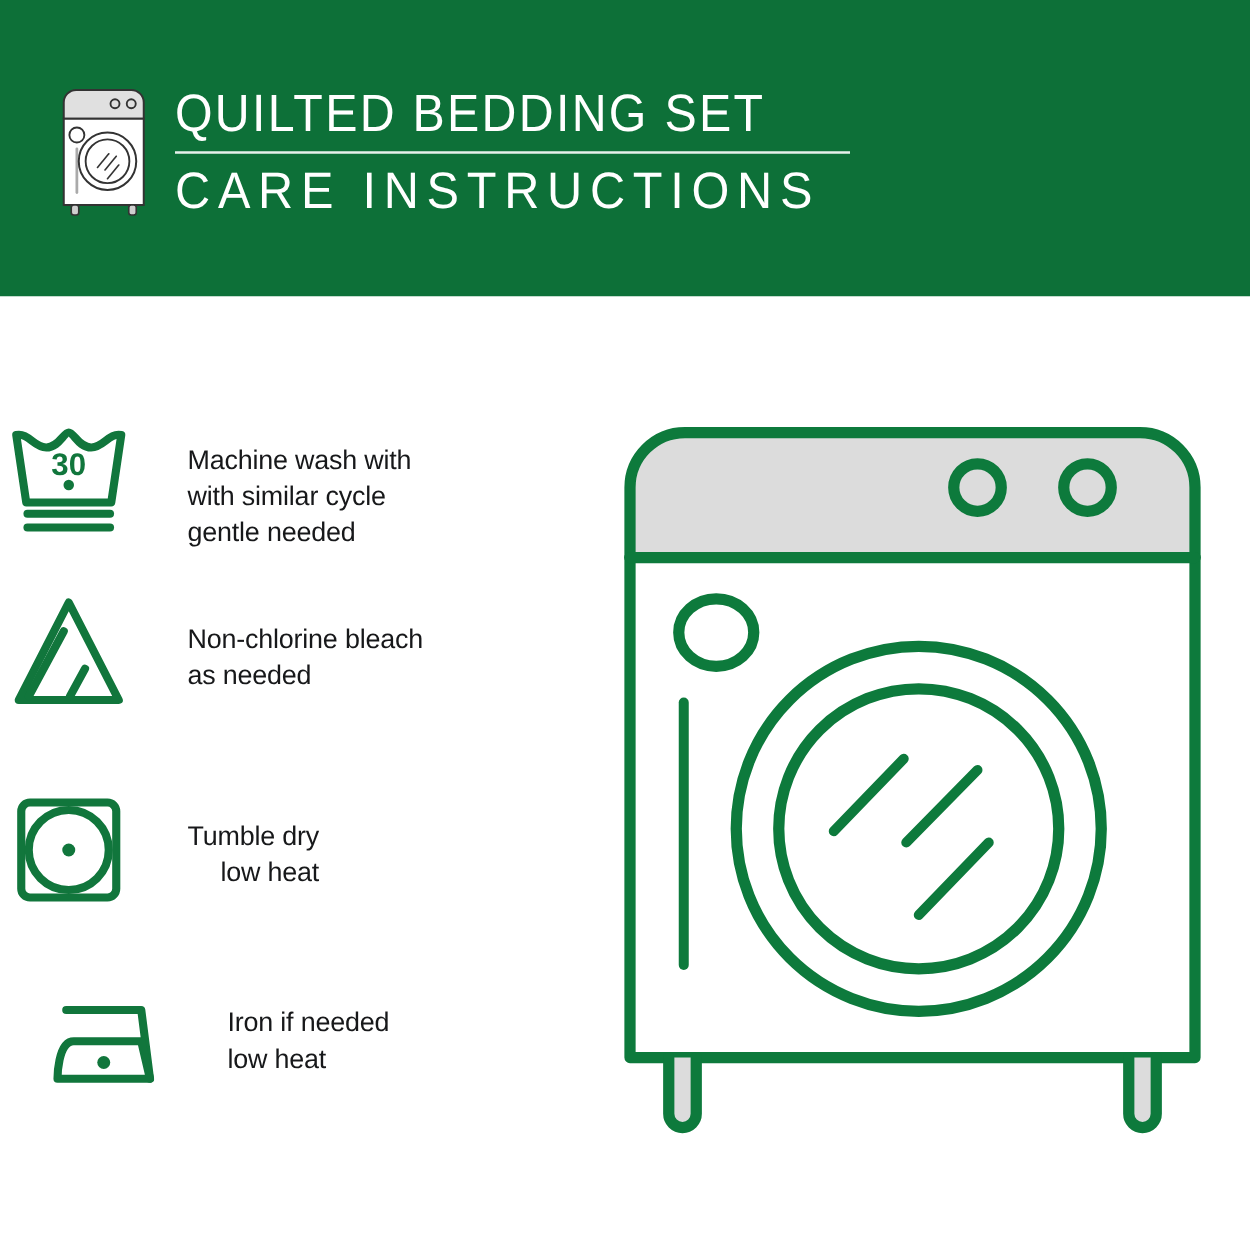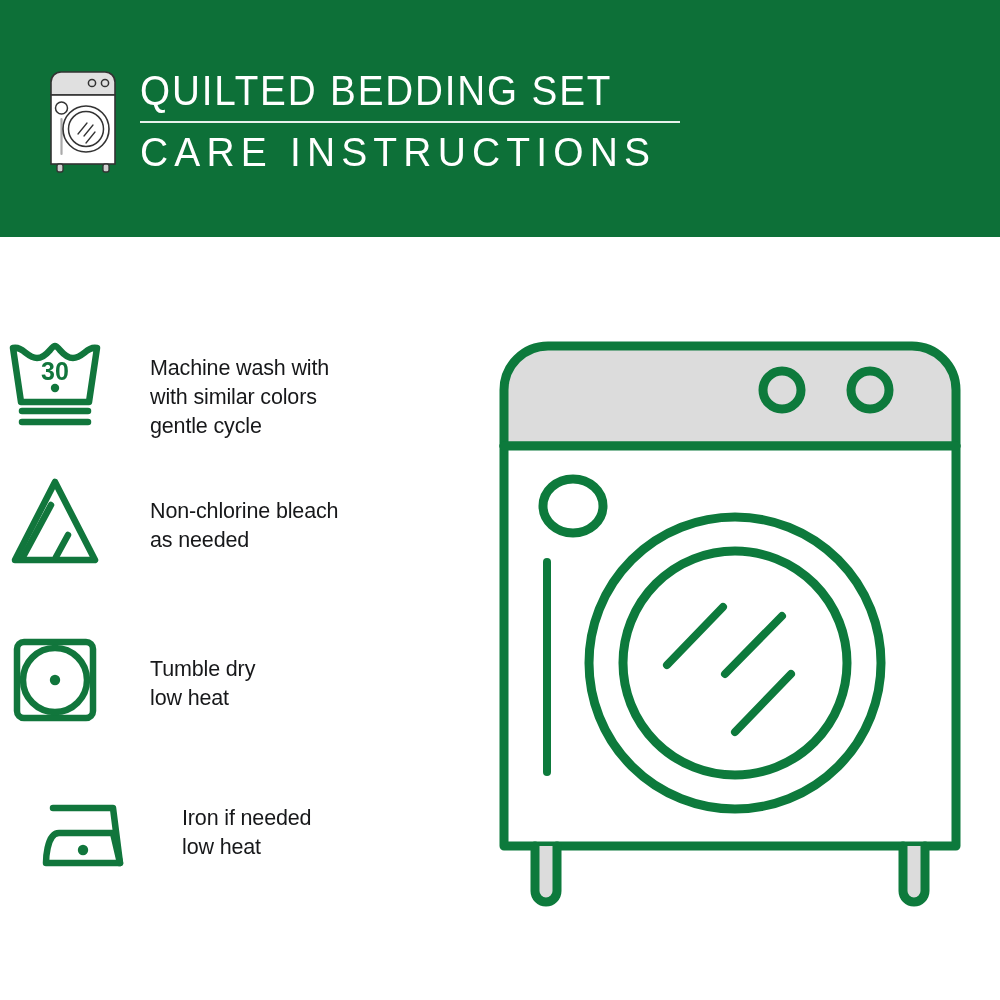--- a/index.html
+++ b/index.html
@@ -61,21 +61,21 @@
     font-weight:400;
     padding-left:40px;
     max-width:300px;
   }
   .row-0{top:95px;}
   .row-1{top:235px;}
   .row-2{top:390px;}
   .row-3{top:545px;padding-left:32px;}
   .row-0 .txt{padding-top:22px;}
   .row-1 .txt{padding-top:25px;}
-  .row-2 .txt{padding-top:28px;}
+  .row-2 .txt{padding-top:28px;text-align:right;}
   .row-3 .txt{padding-top:22px;}
 
   
   .machine{position:absolute;left:495px;top:330px;width:470px;height:610px;}
 </style>
 </head>
 <body>
 
 <div class="page">
 
@@ -127,22 +127,22 @@
 
             <line x1="17" y1="79" x2="83" y2="79"></line>
             <line x1="17" y1="90" x2="83" y2="90"></line>
           </g>
           <text x="50" y="48" text-anchor="middle" font-family="'Liberation Sans', sans-serif" font-size="25" font-weight="bold" fill="#11763c">30</text>
           <circle cx="50" cy="56" r="4.2" fill="#11763c"></circle>
         </svg>
       </div>
       <div class="txt">
         <div>Machine wash with</div>
-        <div>with similar colors</div>
-        <div>gentle cycle</div>
+        <div>with similar cycle</div>
+        <div>gentle needed</div>
       </div>
     </div>
 
     <div class="care-row row-1">
       <div class="sym">
         <svg viewBox="0 0 100 100" width="100" height="100" xmlns="http://www.w3.org/2000/svg">
           <g fill="none" stroke="#11763c" stroke-width="6.5" stroke-linecap="round" stroke-linejoin="round">
             <path d="M50 10 L 90 88 L 10 88 Z"></path>
             <line x1="46" y1="33" x2="18" y2="85"></line>
             <line x1="63" y1="63" x2="51" y2="85"></line>

